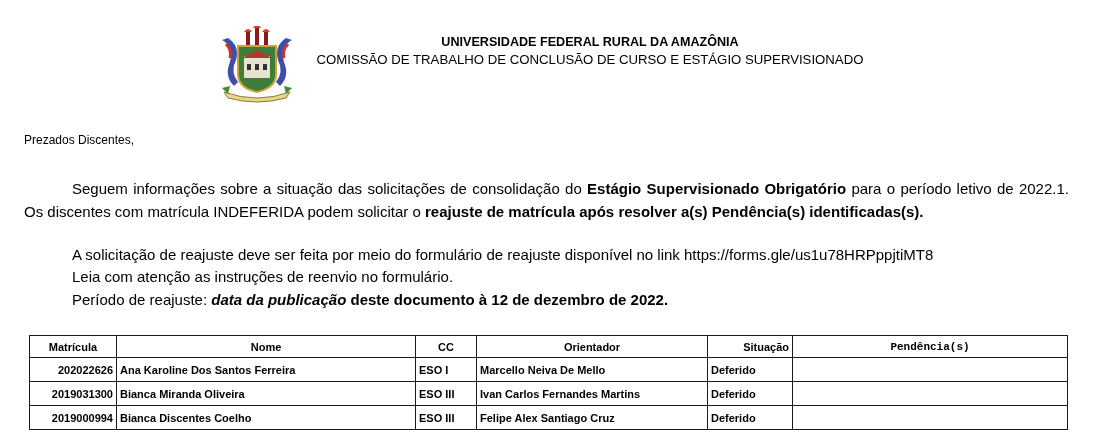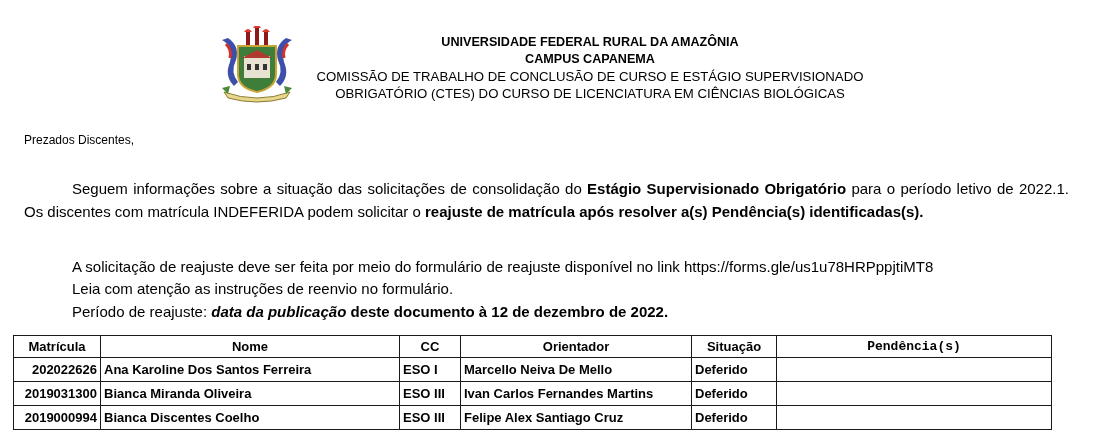--- a/index.html
+++ b/index.html
@@ -5,23 +5,23 @@
   html, body { margin:0; padding:0; background:#ffffff; }
   body { width:1093px; height:435px; overflow:hidden; position:relative;
          font-family:"Liberation Sans", sans-serif; color:#000; }
   .header { position:absolute; left:0; top:0; width:1093px; height:110px; }
   .logo { position:absolute; left:216px; top:26px; width:82px; height:78px; }
   .hdr-text { position:absolute; left:290px; top:34px; width:600px; text-align:center; font-size:13.2px; line-height:17px; }
   .hdr-text .b { font-weight:bold; font-size:12.6px; }
   .greeting { position:absolute; left:24px; top:133px; font-size:12px; }
   .para { position:absolute; left:24px; top:178px; width:1045px; font-size:15px; line-height:22.5px; text-align:justify; }
   .para .indent { display:inline-block; width:48px; }
-  .line { position:absolute; left:72px; font-size:15px;margin-top:12px; }
+  .line { position:absolute; left:72px; font-size:15px; }
   b { font-weight:bold; }
-  table { position:absolute; left:13px; top:335px; border-collapse:collapse; font-size:13px; }
+  table { position:absolute; left:29px; top:335px; border-collapse:collapse; font-size:11px; }
   th, td { border:1.5px solid #1a1a1a; padding:0 3px; height:23px; white-space:nowrap;font-weight:bold; }
   th { font-weight:bold; text-align:center; height:21px; }
   td.num { text-align:right; }
 </style>
 </head>
 <body>
 
 <div class="header">
   <svg class="logo" viewBox="0 0 82 78">
 
@@ -43,42 +43,40 @@
     <rect x="31" y="38" width="4" height="6" fill="#333"></rect>
     <rect x="39" y="38" width="4" height="6" fill="#333"></rect>
     <rect x="47" y="38" width="4" height="6" fill="#333"></rect>
 
     <path d="M8 66 Q41 78 74 66 L70 72 Q41 80 12 72 Z" fill="#e8d68a" stroke="#8a7a30" stroke-width="1"></path>
     <path d="M6 62 L14 60 L12 68 Z" fill="#4a8a3a"></path>
     <path d="M76 62 L68 60 L70 68 Z" fill="#4a8a3a"></path>
   </svg>
   <div class="hdr-text">
     <div class="b">UNIVERSIDADE FEDERAL RURAL DA AMAZÔNIA</div>
-    <div class="b">CAMPUS CAPANEMA</div>
     <div>COMISSÃO DE TRABALHO DE CONCLUSÃO DE CURSO E ESTÁGIO SUPERVISIONADO</div>
-    <div>OBRIGATÓRIO (CTES) DO CURSO DE LICENCIATURA EM CIÊNCIAS BIOLÓGICAS</div>
   </div>
 </div>
 
 <div class="greeting">Prezados Discentes,</div>
 
 <div class="para"><span class="indent"></span><span>Seguem informações sobre a situação das solicitações de consolidação do </span><b>Estágio Supervisionado Obrigatório</b><span> para o período letivo de 2022.1. Os discentes com matrícula INDEFERIDA podem solicitar o </span><b>reajuste de matrícula após resolver a(s) Pendência(s) identificadas(s).</b></div>
 
 <div class="line" style="top:246px;">A solicitação de reajuste deve ser feita por meio do formulário de reajuste disponível no link https://forms.gle/us1u78HRPppjtiMT8</div>
 <div class="line" style="top:268px;">Leia com atenção as instruções de reenvio no formulário.</div>
 <div class="line" style="top:291px;"><span>Período de reajuste: </span><b><i>data da publicação</i></b><b> deste documento à 12 de dezembro de 2022.</b></div>
 
 <table>
   <thead>
     <tr>
       <th style="width:80px;">Matrícula</th>
       <th style="width:292px;">Nome</th>
       <th style="width:54px;">CC</th>
       <th style="width:224px;">Orientador</th>
-      <th style="width:78px;">Situação</th>
+      <th style="width:78px;text-align:right;">Situação</th>
       <th style="width:268px;font-family:Liberation Mono, monospace;">Pendência(s)</th>
     </tr>
   </thead>
   <tbody>
     <tr>
       <td class="num">202022626</td>
       <td>Ana Karoline Dos Santos Ferreira</td>
       <td>ESO I</td>
       <td>Marcello Neiva De Mello</td>
       <td>Deferido</td>

